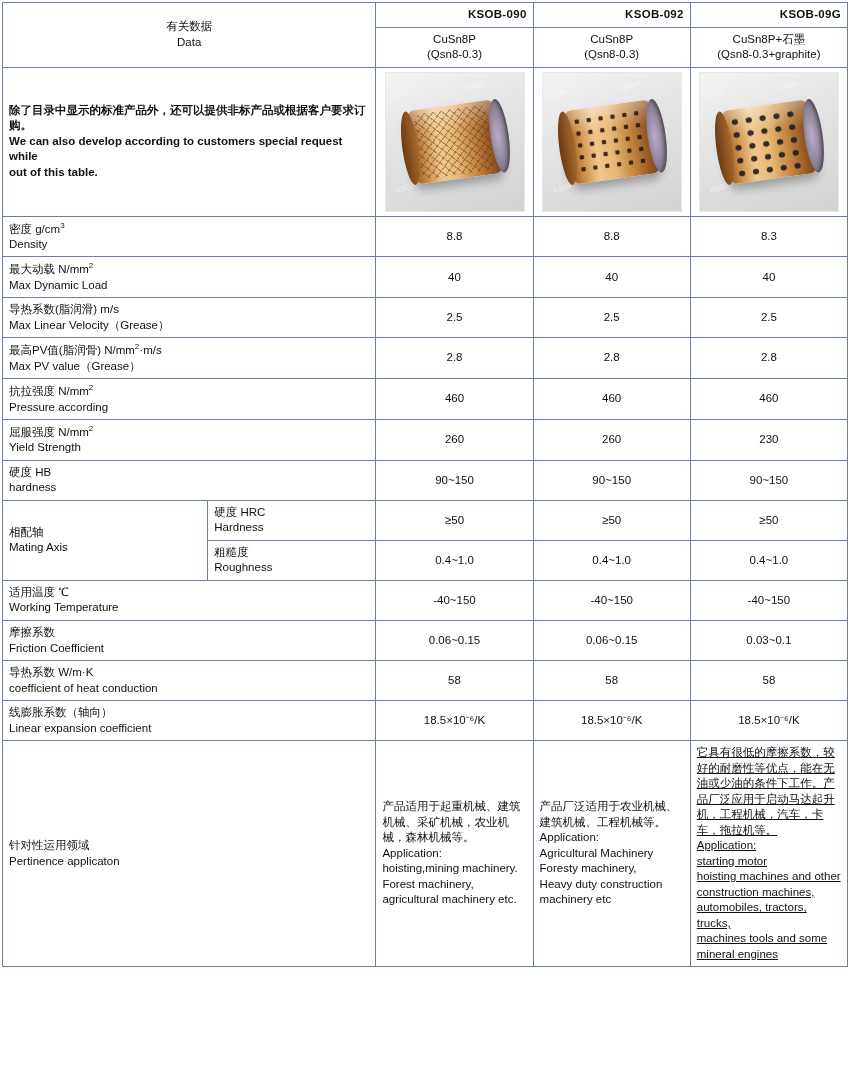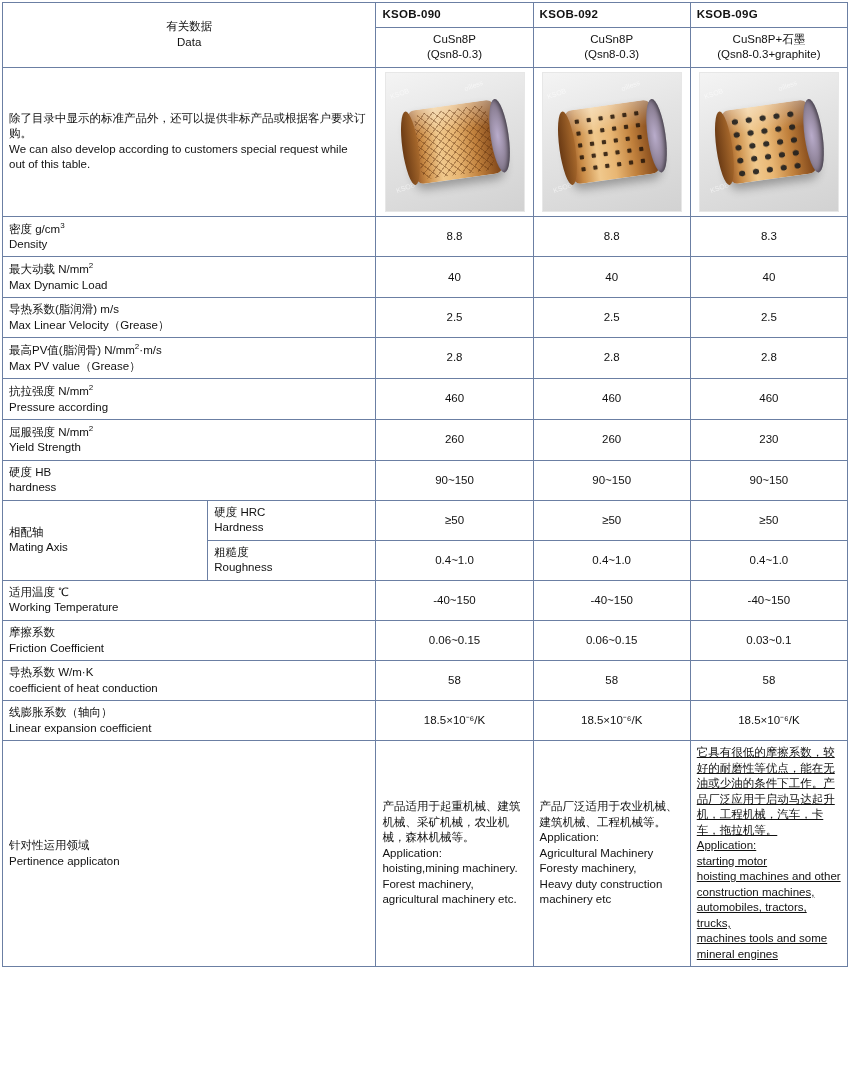--- a/index.html
+++ b/index.html
@@ -38,35 +38,36 @@
   .col-sub   { width: 168px; }
   .col-val   { width: 157px; }
 
   .hdr-label {
     text-align: center;
     font-size: 12.5px;
     line-height: 1.5;
     margin-top: 21px;
   }
   .grade-name {
-    text-align: left;
+    text-align: right;
     font-weight: bold;
     font-size: 14px;
     letter-spacing: 0.3px;
   }
   .material-cell {
     text-align: center;
     font-size: 11px;
     line-height: 1.5;
   }
   .note-cell {
     font-size: 11.5px;
     line-height: 1.9;
     padding: 10px 12px;
     vertical-align: middle;
+    font-weight: bold;
   }
   .rowlabel {
     font-size: 11.5px;
     line-height: 1.55;
     padding-left: 8px;
   }
   .val {
     text-align: center;
     font-size: 11.5px;
   }

